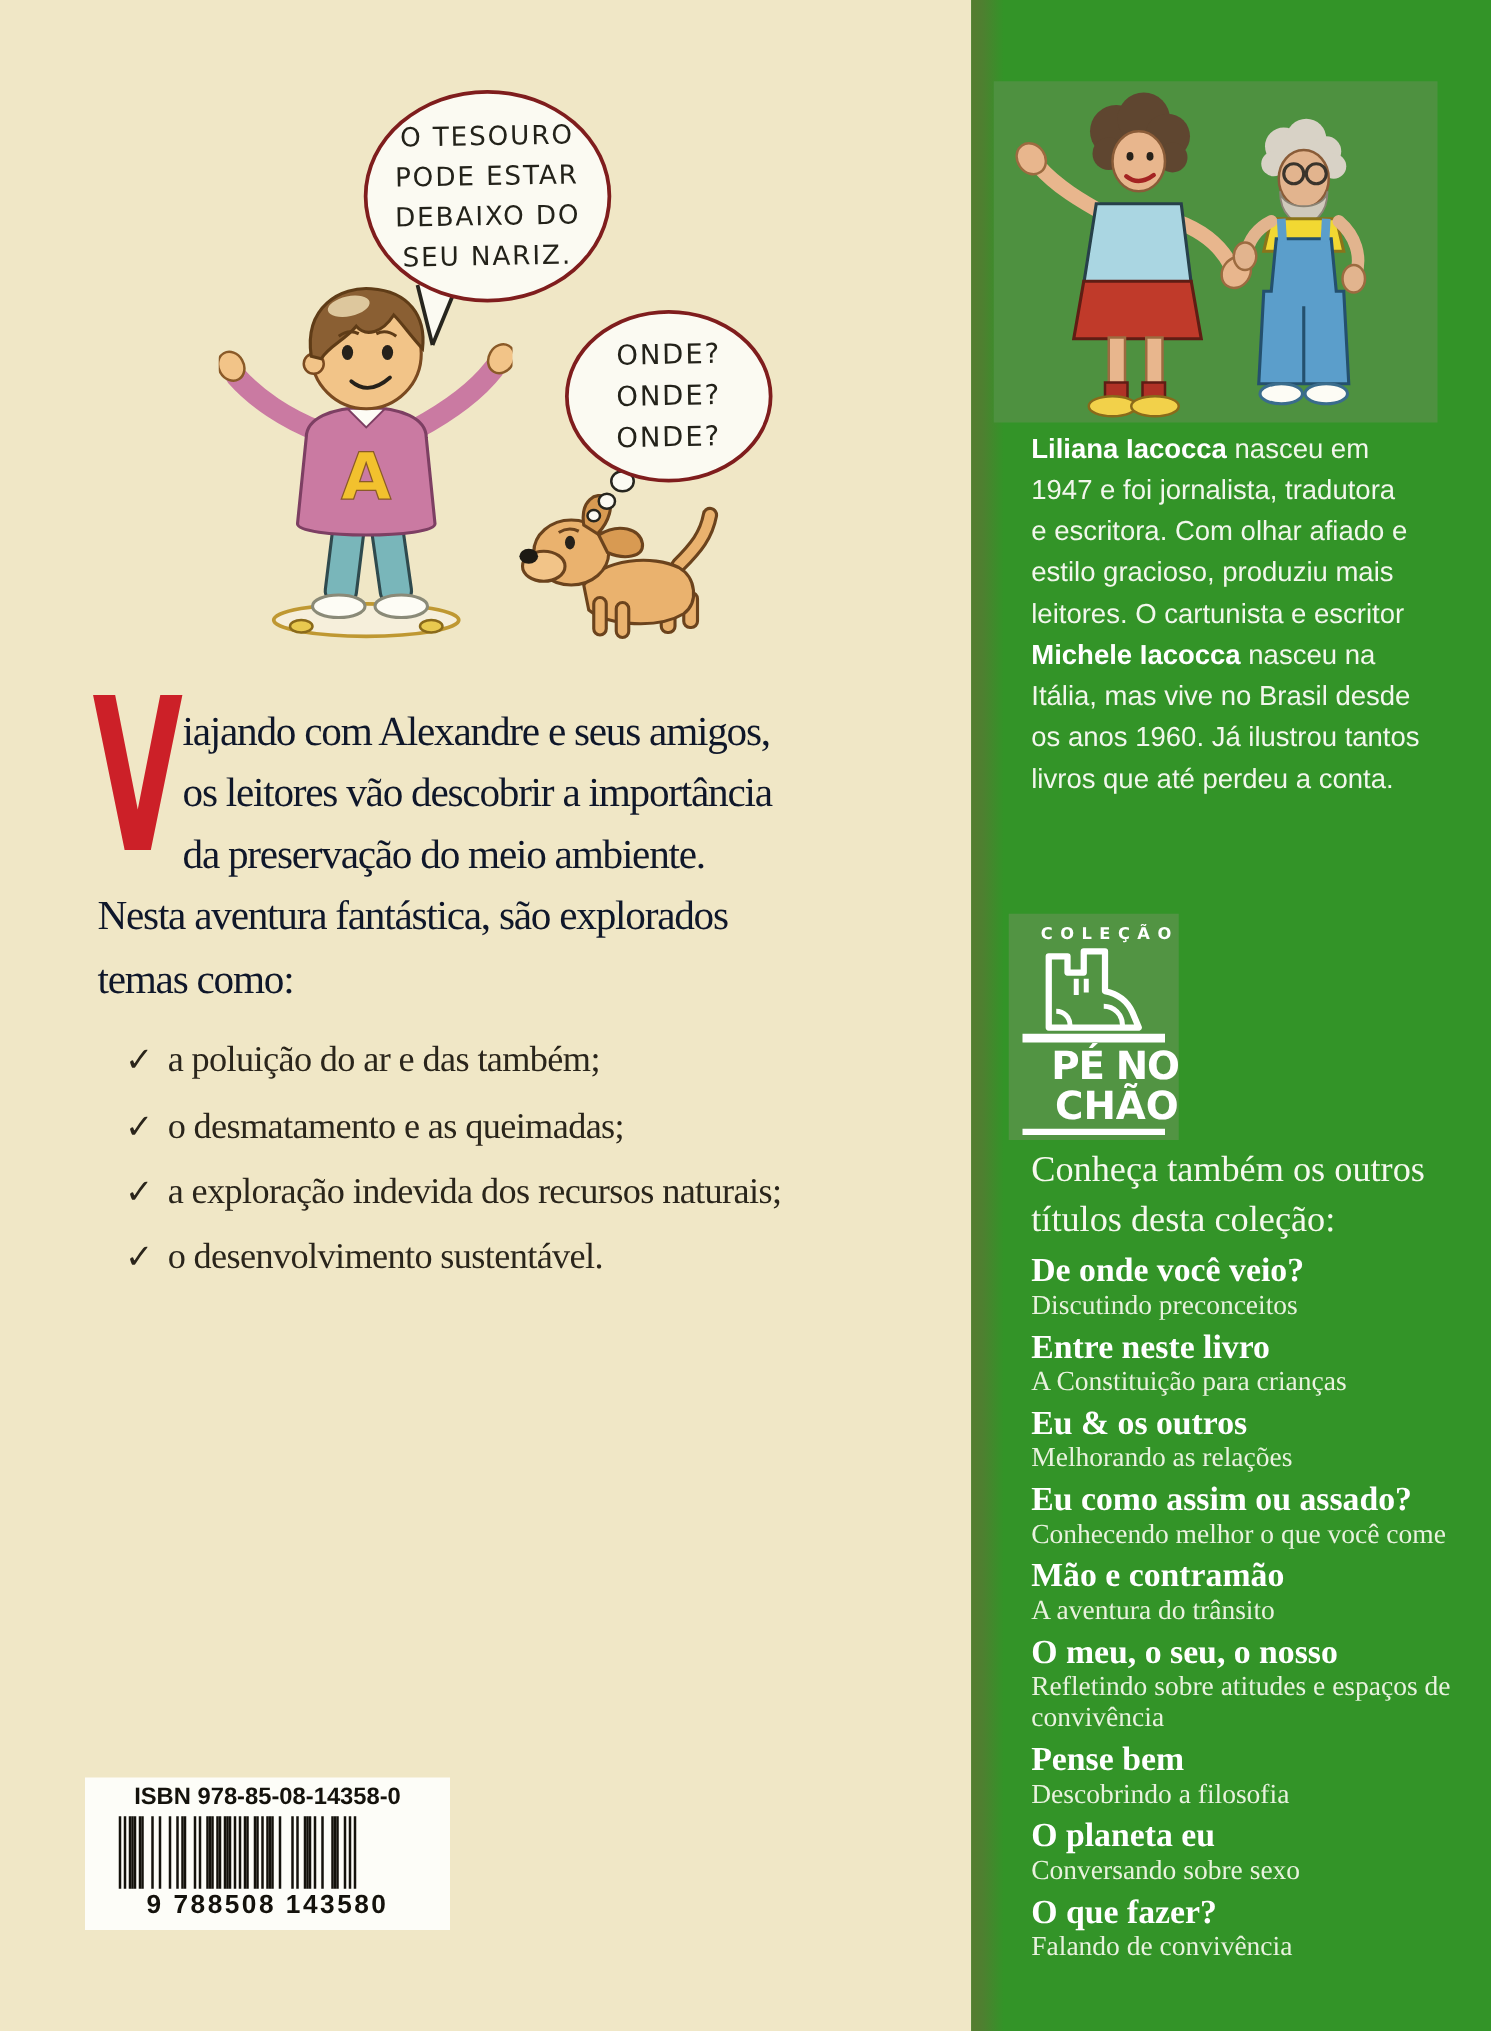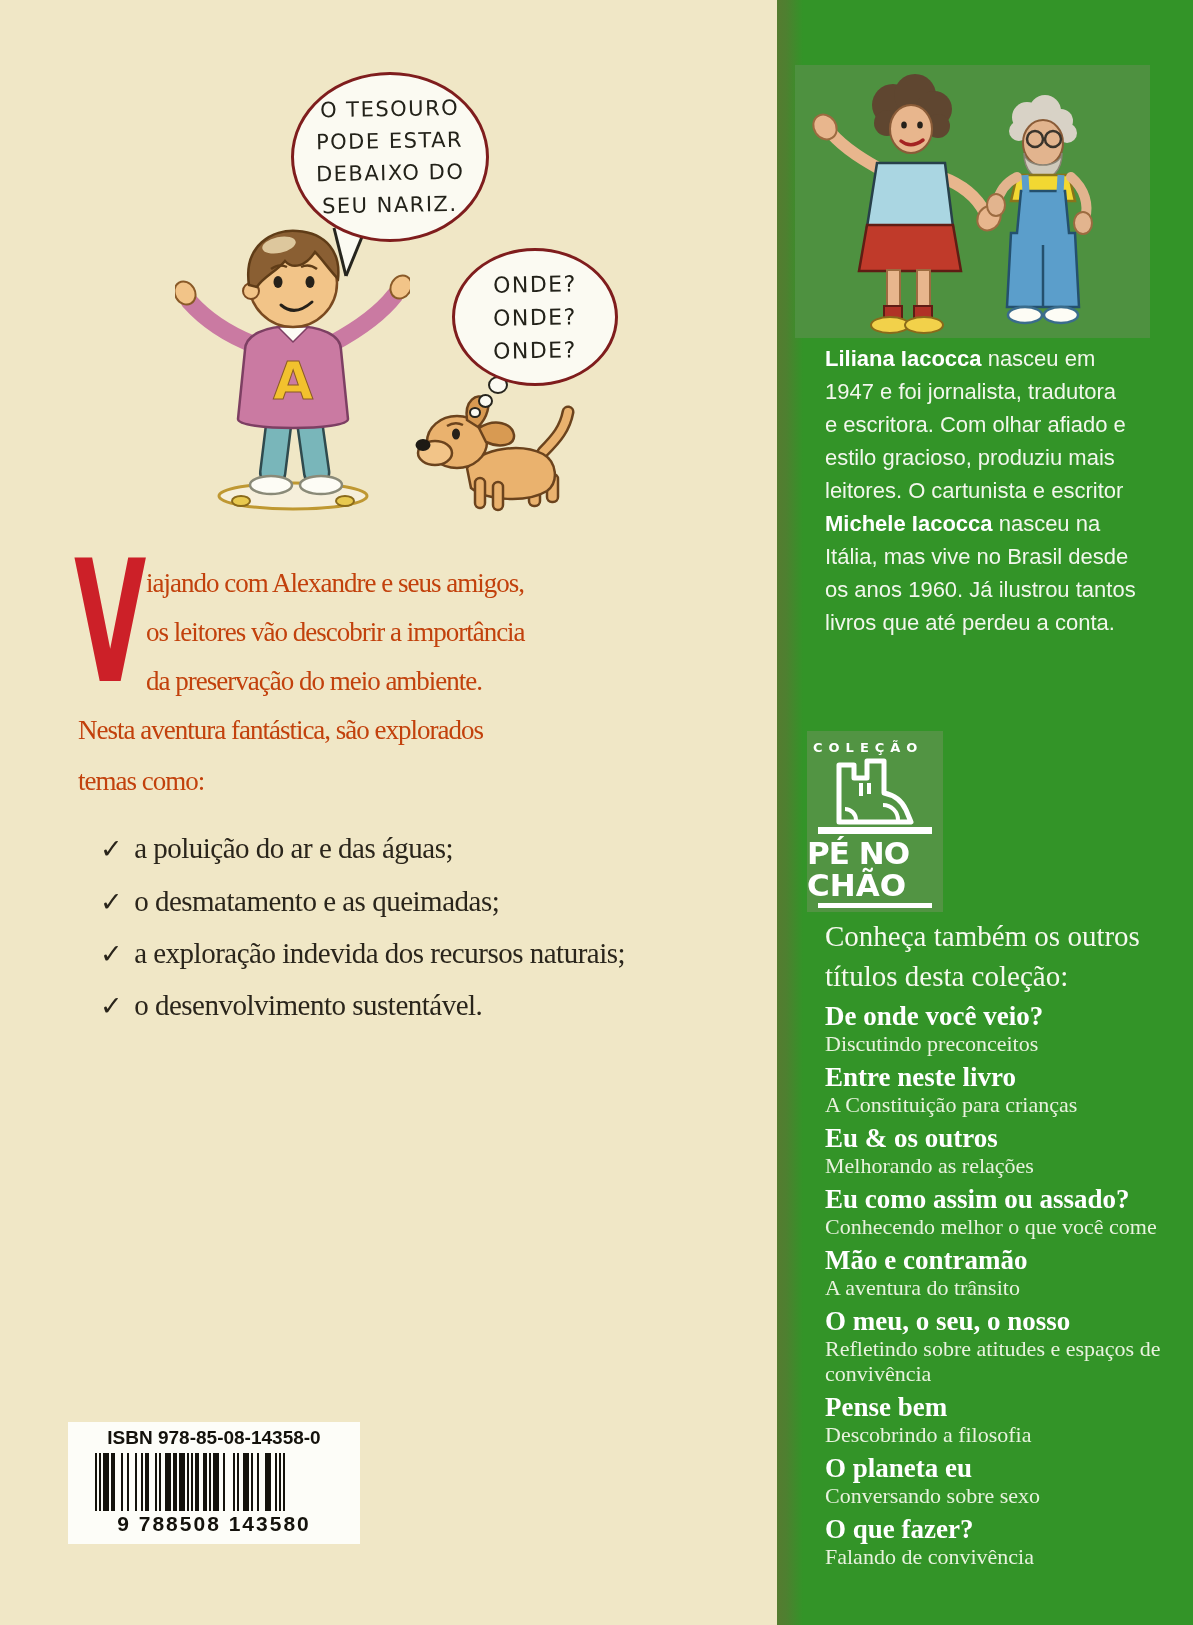--- a/index.html
+++ b/index.html
@@ -10,41 +10,41 @@
           display:flex;flex-direction:column;align-items:center;justify-content:center;
           font-family:"DejaVu Sans",sans-serif;color:#23221a;text-align:center;}
   .speech{left:291px;top:72px;width:192px;height:164px;font-size:21px;letter-spacing:1.5px;line-height:32px;z-index:3;}
   .thought{left:452px;top:248px;width:160px;height:132px;font-size:22px;letter-spacing:1.5px;line-height:33px;z-index:3;}
   .bubble .bl{white-space:nowrap;transform:rotate(-1deg);}
   .tail{position:absolute;left:326px;top:226px;width:46px;height:52px;z-index:2;}
   .tdot{position:absolute;background:#fbfaf2;border:2.5px solid #26251e;border-radius:50%;z-index:2;}
   .art{position:absolute;}
   .dropcap{position:absolute;left:74px;top:556px;color:#cc2028;font-family:"DejaVu Sans",sans-serif;
            font-weight:800;font-size:170px;line-height:0.78;transform:scaleX(.55);transform-origin:left top;}
-  .pline{position:absolute;font-size:27px;letter-spacing:-1px;color:#c2410c;white-space:nowrap;}
+  .pline{position:absolute;font-size:33px;letter-spacing:-1px;color:#0f172a;white-space:nowrap;}
   .check-row{position:absolute;white-space:nowrap;color:#2a251b;font-size:29px;letter-spacing:-0.5px;}
   .check-row .tick{font-family:"DejaVu Sans",sans-serif;font-weight:700;margin-right:12px;font-size:27px;}
   
   .barcode-box{position:absolute;left:68px;top:1422px;width:244px;height:122px;background:#fdfdf8;
                font-family:"Liberation Sans",sans-serif;color:#14120c;padding-left:48px;}
   .isbn{position:absolute;top:5px;left:0;right:0;text-align:center;font-weight:700;font-size:19px;letter-spacing:0;}
   .bars{position:absolute;top:31px;left:27px;width:190px;height:58px;display:flex;}
   .bars span{display:block;height:100%;width:2px;}
   .bc1{background:#14120c;} .bc0{background:transparent;}
   .bcdigits{position:absolute;top:90px;left:0;right:0;text-align:center;font-weight:700;font-size:21px;letter-spacing:2px;}
   
   .sidebar{position:absolute;left:777px;top:0;width:416px;height:1625px;background:#339428;}
   .sidebar-edge{position:absolute;left:0;top:0;bottom:0;width:26px;
                 background:linear-gradient(90deg,#557c30 0%,#4e8030 35%,#339428 100%);}
   .photo-panel{position:absolute;left:18px;top:65px;width:355px;height:273px;background:#4e9140;}
   .bio{position:absolute;left:48px;top:342px;width:352px;font-family:"Liberation Sans",sans-serif;
        font-size:22px;line-height:33px;color:#f2f7ec;}
   .bio b{font-weight:700;color:#ffffff;}
   .logo-panel{position:absolute;left:30px;top:731px;width:136px;height:181px;background:#529443;
-              color:#ffffff;text-align:left;font-family:"DejaVu Sans",sans-serif;}
+              color:#ffffff;text-align:right;font-family:"DejaVu Sans",sans-serif;}
   .logo-kicker{position:absolute;top:9px;left:0;right:0;font-size:13px;font-weight:700;letter-spacing:6px;text-indent:6px;}
   .logo-boot{position:absolute;top:26px;left:24px;}
   .logo-bar{position:absolute;top:96px;left:11px;width:114px;height:7px;background:#ffffff;}
   .logo-w1{position:absolute;top:104px;left:0;right:0;font-size:31px;font-weight:800;letter-spacing:-1px;}
   .logo-w2{position:absolute;top:136px;left:0;right:0;font-size:31px;font-weight:800;letter-spacing:0px;}
   .logo-under{position:absolute;top:172px;left:11px;width:114px;height:5px;background:#ffffff;}
   .catalog-heading{position:absolute;left:48px;top:916px;font-size:29px;line-height:40px;color:#f6f9ee;}
   .catalog{position:absolute;left:48px;top:1002px;width:365px;}
   .entry{margin-bottom:7px;}
   .entry .t{font-size:27px;line-height:29px;font-weight:700;color:#ffffff;}
@@ -133,21 +133,21 @@
   </svg>
 
   <div class="dropcap">V</div>
   <div class="pline" style="left:146px;top:568px;">iajando com Alexandre e seus amigos,</div>
   <div class="pline" style="left:146px;top:617px;">os leitores vão descobrir a importância</div>
   <div class="pline" style="left:146px;top:666px;">da preservação do meio ambiente.</div>
   <div class="pline" style="left:78px;top:715px;">Nesta aventura fantástica, são explorados</div>
   <div class="pline" style="left:78px;top:766px;">temas como:</div>
 
   <div class="check-row" style="left:100px;top:832px;">
-    <span class="tick">✓</span><span>a poluição do ar e das águas;</span>
+    <span class="tick">✓</span><span>a poluição do ar e das também;</span>
   </div>
   <div class="check-row" style="left:100px;top:885px;">
     <span class="tick">✓</span><span>o desmatamento e as queimadas;</span>
   </div>
   <div class="check-row" style="left:100px;top:937px;">
     <span class="tick">✓</span><span>a exploração indevida dos recursos naturais;</span>
   </div>
   <div class="check-row" style="left:100px;top:989px;">
     <span class="tick">✓</span><span>o desenvolvimento sustentável.</span>
   </div>

